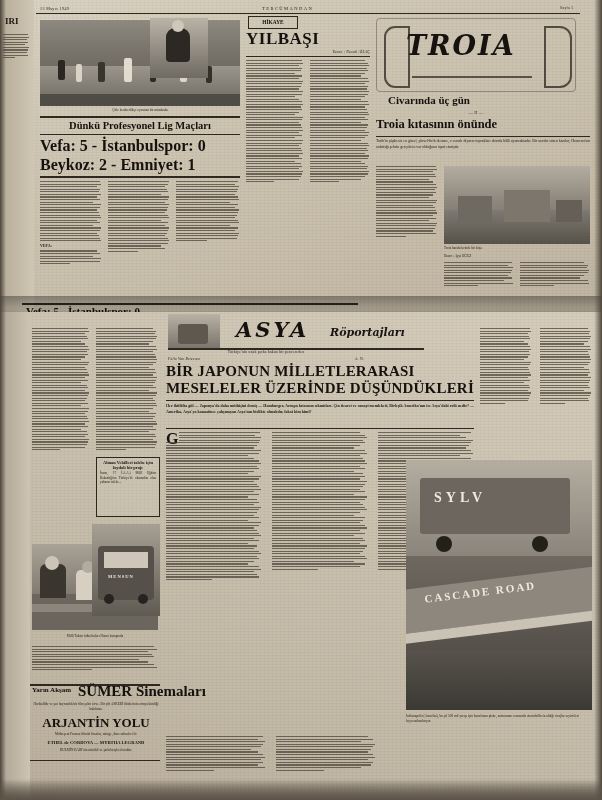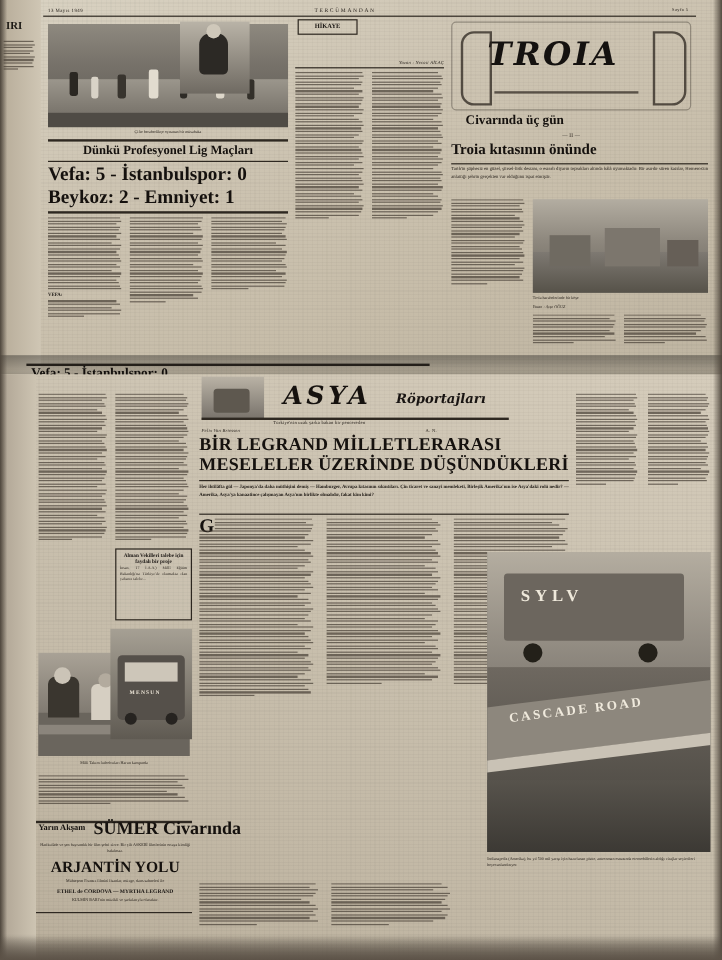--- a/index.html
+++ b/index.html
@@ -206,20 +206,21 @@
           <div class="ln last"></div>
       </div>
     </div>
 
     <div class="hdr-line thick" style="left:22px;top:303px;width:336px;"></div>
     <div class="h-med" style="position:absolute;left:26px;top:306px;width:330px;font-size:11px;">Vefa: 5 - İstanbulspor: 0</div>
 
     <div class="boxed" style="position:absolute;left:248px;top:16px;width:48px;height:11px;">
       <div style="font-size:5.4px;font-weight:bold;text-align:center;line-height:11px;color:#15110e;">HİKAYE</div>
     </div>
+    <div class="h-big" style="position:absolute;left:246px;top:30px;width:126px;font-size:17px;letter-spacing:.5px;">YILBAŞI</div>
     <div class="kicker right" style="position:absolute;left:246px;top:50px;width:124px;font-size:3.8px;font-style:italic;">Yazan : Necati AİLAÇ</div>
     <div class="hdr-line" style="left:246px;top:56px;width:124px;"></div>
 
     <div class="col" style="left:246px;top:60px;width:58px;height:232px;">
       <div class="body-text">
         <div class="ln s1"></div>
           <div class="ln s3"></div>
           <div class="ln s2"></div>
           <div class="ln s1"></div>
           <div class="ln s5"></div>
@@ -415,21 +416,21 @@
     <div class="photo" style="left:168px;top:2px;width:52px;height:36px;background:linear-gradient(180deg,#b9b2a5,#77716a);">
       <div style="position:absolute;left:10px;top:10px;width:30px;height:20px;background:#5e584f;border-radius:3px;"></div>
     </div>
     <div class="cursive" style="position:absolute;left:236px;top:5px;font-size:21px;color:#15110e;letter-spacing:3px;">ASYA</div>
     <div class="cursive" style="position:absolute;left:330px;top:14px;font-size:11px;color:#181412;">Röportajları</div>
     <div class="hdr-line thick" style="left:168px;top:36px;width:256px;"></div>
     <div class="kicker center" style="position:absolute;left:168px;top:38px;width:196px;font-size:3.8px;">Türkiye'nin uzak şarka bakan bir pencereden</div>
     <div class="kicker" style="position:absolute;left:168px;top:45px;width:120px;font-size:3.8px;font-style:italic;">Felix Van Briessen</div>
     <div class="kicker right" style="position:absolute;left:300px;top:45px;width:64px;font-size:3.8px;">A. N.</div>
 
-    <div class="h-big" style="position:absolute;left:166px;top:52px;width:310px;font-size:15px;letter-spacing:.2px;">BİR LEGRAND MİLLETLERARASI</div>
+    <div class="h-big" style="position:absolute;left:166px;top:52px;width:310px;font-size:15px;letter-spacing:.2px;">BİR JAPONUN MİLLETLERARASI</div>
     <div class="h-big" style="position:absolute;left:166px;top:69px;width:310px;font-size:15px;letter-spacing:.2px;">MESELELER ÜZERİNDE DÜŞÜNDÜKLERİ</div>
     <div class="hdr-line" style="left:166px;top:88px;width:308px;"></div>
     <div style="position:absolute;left:166px;top:91px;width:308px;font-size:4px;line-height:1.5;color:#211c17;text-align:justify;font-weight:bold;">Her ihtilâfta gül — Japonya'da daha müthişini demiş — Hamburger, Avrupa kıtasının sıkıntıları. Çin ticaret ve sanayi memleketi, Birleşik Amerika'nın ise Asya'daki rolü nedir? — Amerika, Asya'ya kanaatince çalışmayan Asya'nın birlikte olmalıdır, fakat kim kimi?</div>
     <div class="hdr-line" style="left:166px;top:116px;width:308px;"></div>
 
     <div style="position:absolute;left:166px;top:120px;font-size:16px;font-weight:bold;line-height:14px;color:#15110e;">G</div>
 
     <div class="col" style="left:166px;top:120px;width:96px;height:300px;">
       <div class="body-text" style="margin-left:13px;width:83px;">
         <div class="ln s1"></div>
@@ -751,21 +752,21 @@
           <div class="ln s4"></div>
         <div class="ln s2"></div>
           <div class="ln s1"></div>
           <div class="ln s3"></div>
           <div class="ln last"></div>
       </div>
     </div>
 
     <div class="hdr-line thick" style="left:30px;top:372px;width:130px;"></div>
     <div class="h-sm" style="position:absolute;left:32px;top:375px;font-size:7px;">Yarın Akşam</div>
-    <div class="h-big" style="position:absolute;left:78px;top:372px;font-size:15px;">SÜMER Civarında</div>
+    <div class="h-big" style="position:absolute;left:78px;top:372px;font-size:15px;">SÜMER Sinemaları</div>
     <div style="position:absolute;left:32px;top:390px;width:128px;font-size:3.4px;line-height:1.45;color:#2a241e;text-align:center;">Harikulâde ve şen bayramlık bir film şehri zirve. Bir çift ASKERİ filmlerinin ortaya kimliği bakılmaz.</div>
     <div class="h-big" style="position:absolute;left:32px;top:404px;width:128px;font-size:13px;text-align:center;">ARJANTİN YOLU</div>
     <div style="position:absolute;left:32px;top:420px;width:128px;font-size:3.4px;line-height:1.45;color:#2a241e;text-align:center;">Mühteşem Fransız filmini lisanlar, müzge, dans sahneleri ile</div>
     <div class="h-xs center" style="position:absolute;left:32px;top:428px;width:128px;font-size:4.6px;">ETHEL de CORDOVA — MYRTHA LEGRAND</div>
     <div style="position:absolute;left:32px;top:436px;width:128px;font-size:3.4px;line-height:1.45;color:#2a241e;text-align:center;">KULMİN BARI'nin müzikli ve şarkılarıyla olacaktır.</div>
     <div class="hdr-line" style="left:30px;top:448px;width:130px;"></div>
 
     <div class="photo" style="left:406px;top:148px;width:186px;height:250px;background:linear-gradient(180deg,#9e988c 0%,#7d776e 40%,#5b5750 100%);">
       <div style="position:absolute;left:0;top:0;width:186px;height:96px;background:linear-gradient(180deg,#b4ada0,#8a847b);">
         <div style="position:absolute;left:14px;top:18px;width:150px;height:56px;background:#6c665e;border-radius:3px;"></div>

